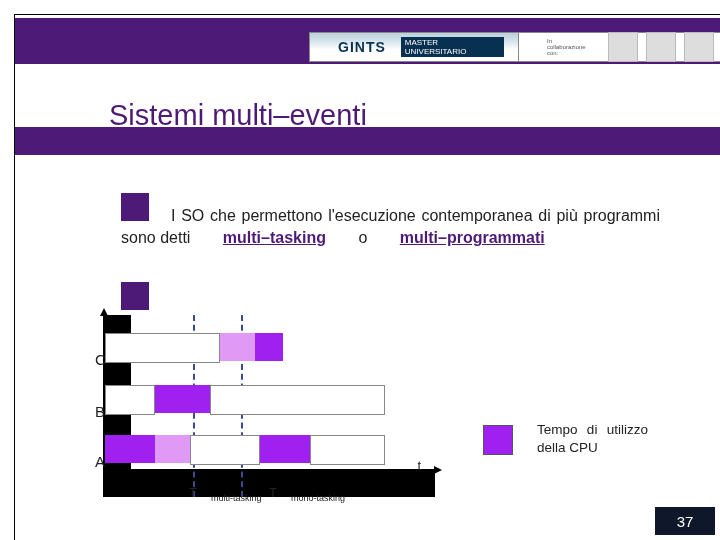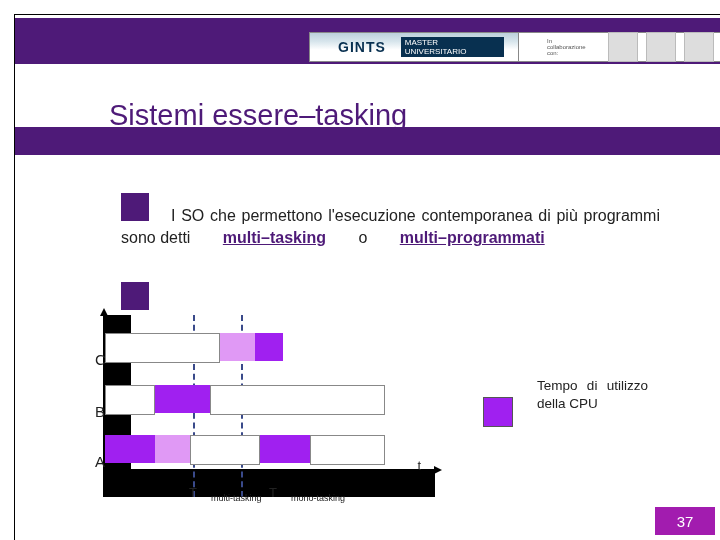--- a/index.html
+++ b/index.html
@@ -99,31 +99,31 @@
     border-left: 2px dashed #3a4a8a;
   }
   .tlabel { position:absolute; font-size:13px; color:#222;}
   .tlabel sub { font-size: 9px;}
   
   .legend {
     position: absolute; left: 440px; top: 320px; width: 235px;
     font-size: 13.5px; color: #222; line-height: 1.35;
     text-align: justify;
   }
-  .legend-row { display:flex; align-items:flex-end; margin-bottom:6px;}
+  .legend-row { display:flex; align-items:center; margin-bottom:6px;margin-top:44px;}
   .legend-sw {
     width: 16px; height: 14px; border:1px solid #555; flex:0 0 auto;
     margin-right: 10px; margin-top:2px;
   }
   .sw-cpu { background:#a020f0;}
   .sw-wait { background:#fff;}
   
   .pagenum {
     position: absolute; right: 18px; bottom: 18px;
-    width: 60px; height: 28px; background: #a21caf;
+    width: 60px; height: 28px; background: #0f172a;
     color: #fff; font-size: 15px; display:flex;align-items:center;justify-content:center;
   }
 </style>
 </head>
 <body>
 
 <div class="header-bar">
   <div class="accent-line-top"></div>
   <div class="accent-line-bot"></div>
   <div class="logo-block">
@@ -131,21 +131,21 @@
     <span class="logo-text-master">MASTER UNIVERSITARIO</span>
   </div>
   <div class="collab">
     <span>In collaborazione con:</span>
     <span class="collab-box"></span>
     <span class="collab-box"></span>
     <span class="collab-box"></span>
   </div>
 </div>
 
-<div class="title">Sistemi essere–tasking</div>
+<div class="title">Sistemi multi–eventi</div>
 <div class="title-rule"></div>
 
 <div class="body-text">
   <p>
     <span class="bullet-sq"></span><span>I SO che permettono l'esecuzione contemporanea di più programmi sono detti </span><span class="em-term">multi–tasking</span><span> o </span><span class="em-term">multi–programmati</span>
   </p>
   <p>
     <span class="bullet-sq"></span>
   </p>
 </div>

